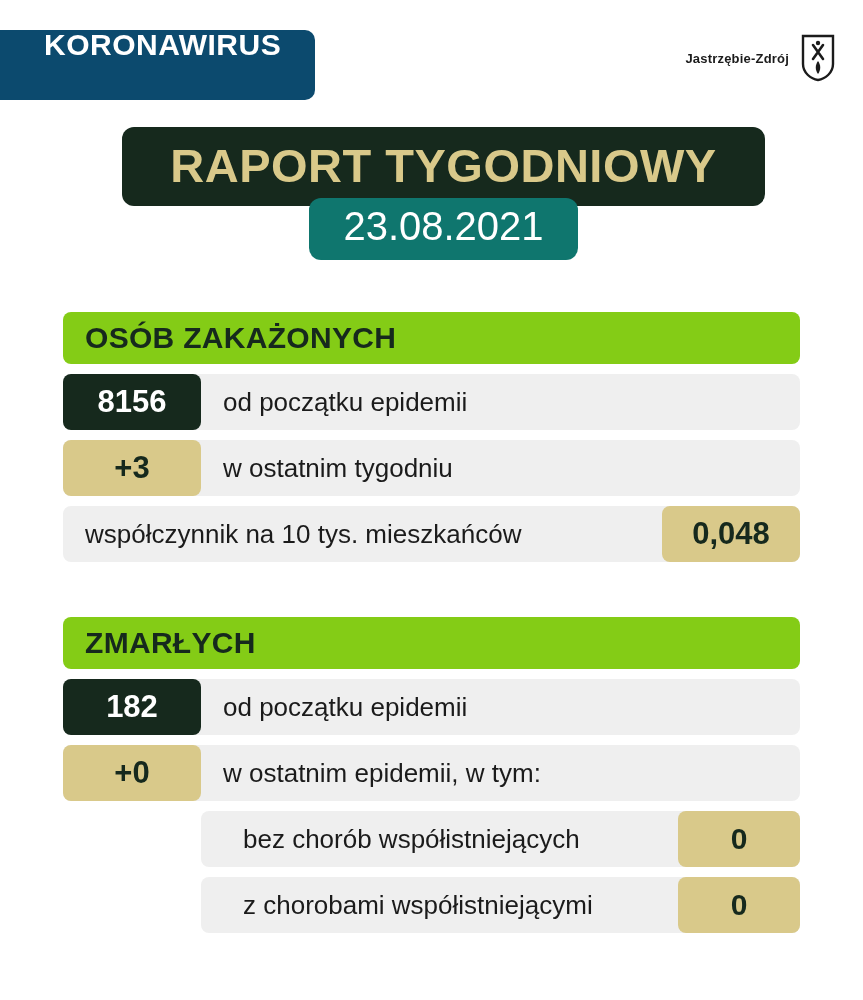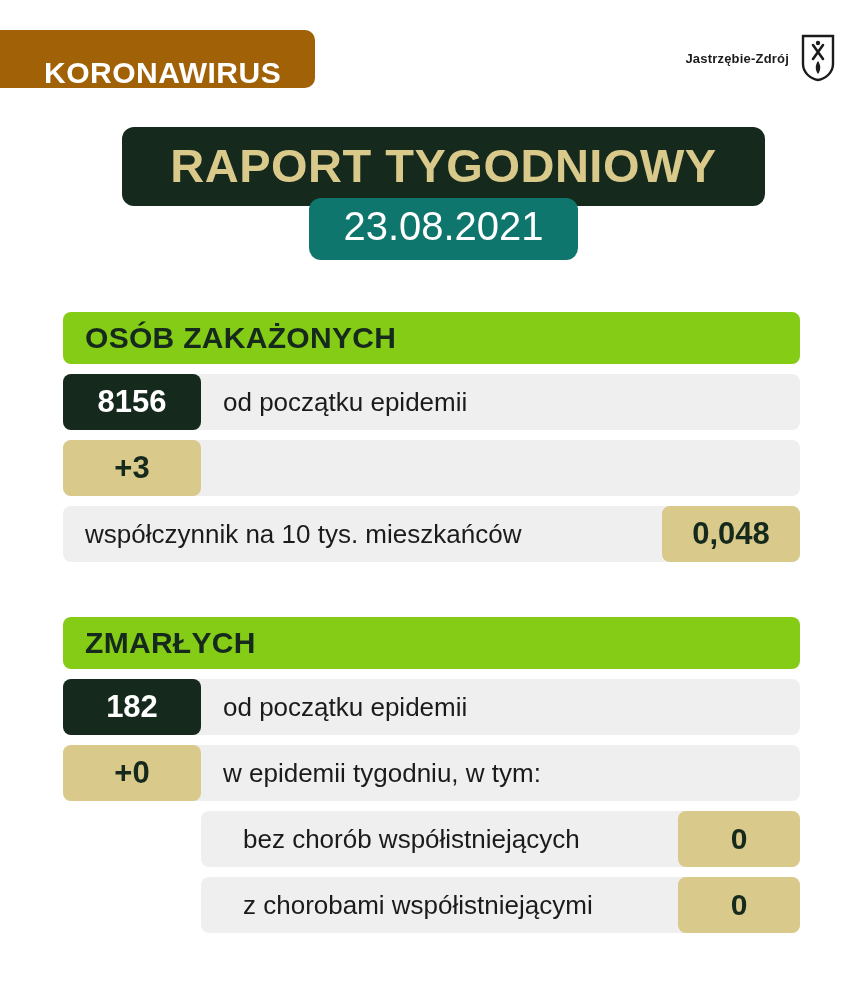--- a/index.html
+++ b/index.html
@@ -25,27 +25,27 @@
     top: 30px;
     left: 0;
     width: 863px;
     height: 58px;
   }
 
   .kw-banner {
     position: absolute;
     left: 0;
     top: 0;
-    height: 58px;
+    height: 70px;
     padding: 0 34px 0 44px;
-    background: #a16207;
+    background: #0c4a6e;
     border-top-right-radius: 10px;
     border-bottom-right-radius: 10px;
     display: flex;
-    align-items: flex-end;
+    align-items: flex-start;
   }
 
   .kw-banner span {
     color: #ffffff;
     font-size: 30px;
     font-weight: bold;
     letter-spacing: 0.5px;
     line-height: 1;
   }
 
@@ -243,20 +243,21 @@
       <span>OSÓB ZAKAŻONYCH</span>
     </div>
 
     <div class="row">
       <div class="chip dark">8156</div>
       <div class="row-label">od początku epidemii</div>
     </div>
 
     <div class="row">
       <div class="chip gold">+3</div>
+      <div class="row-label">w ostatnim tygodniu</div>
     </div>
 
     <div class="row value-right">
       <div class="row-label">współczynnik na 10 tys. mieszkańców</div>
       <div class="chip gold right">0,048</div>
     </div>
   </div>
 
   <div class="section" id="section-deaths">
 
@@ -264,21 +265,21 @@
       <span>ZMARŁYCH</span>
     </div>
 
     <div class="row">
       <div class="chip dark">182</div>
       <div class="row-label">od początku epidemii</div>
     </div>
 
     <div class="row">
       <div class="chip gold">+0</div>
-      <div class="row-label">w epidemii tygodniu, w tym:</div>
+      <div class="row-label">w ostatnim epidemii, w tym:</div>
     </div>
 
     <div class="row indent">
       <div class="row-label">bez chorób współistniejących</div>
       <div class="sub-value">0</div>
     </div>
 
     <div class="row indent">
       <div class="row-label">z chorobami współistniejącymi</div>
       <div class="sub-value">0</div>

